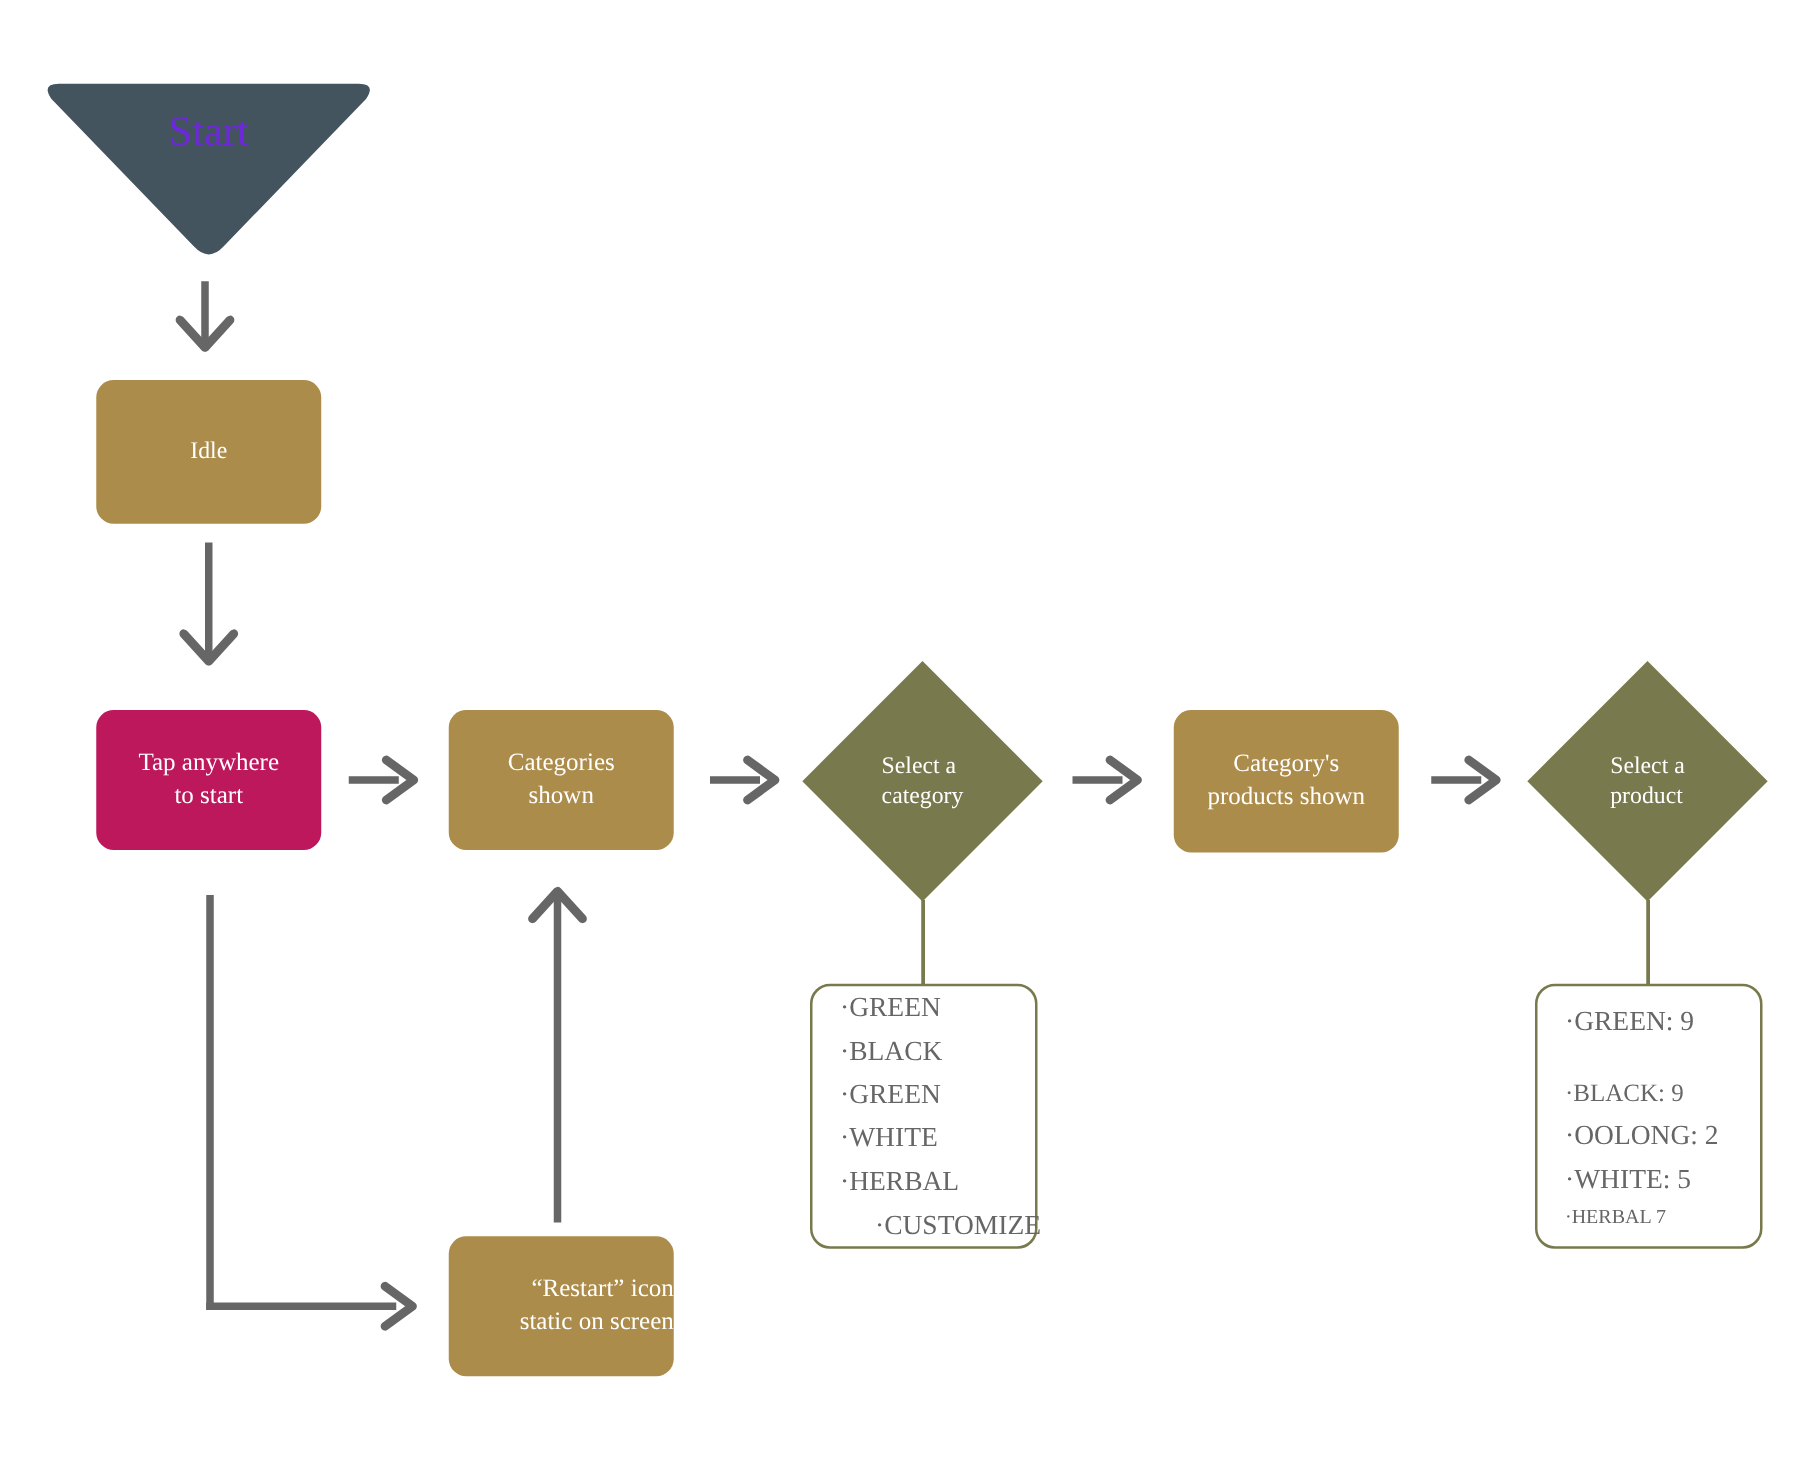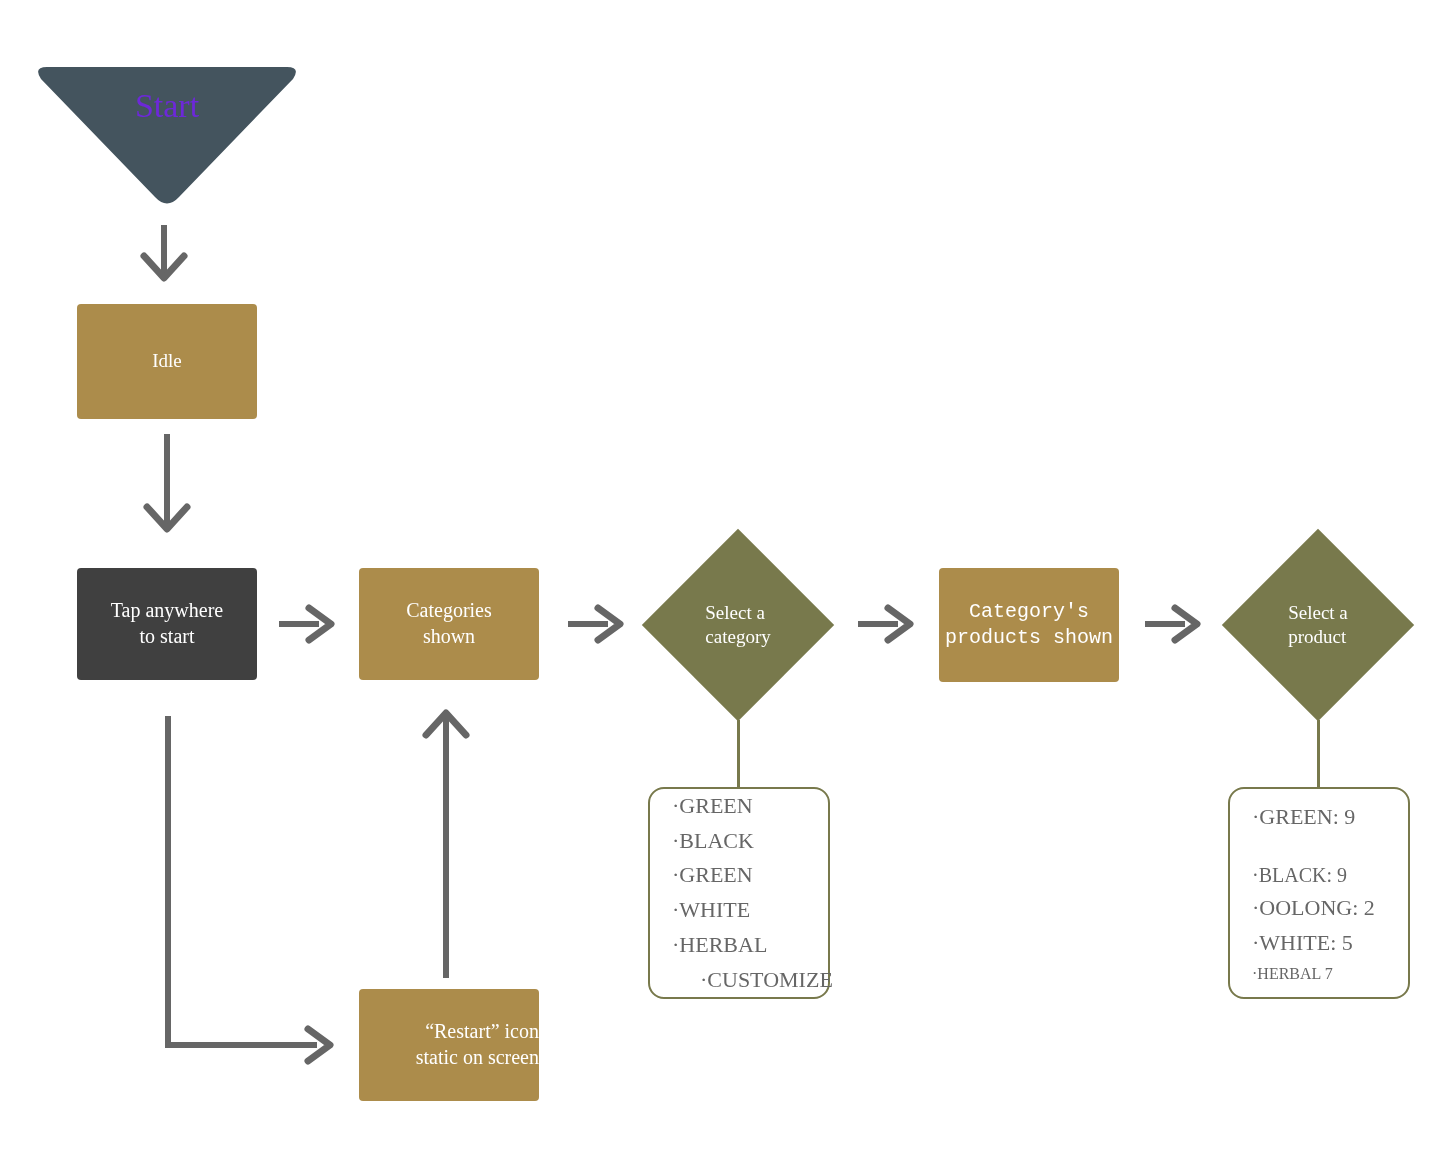--- a/index.html
+++ b/index.html
@@ -24,24 +24,24 @@
     display: flex;
     align-items: center;
     justify-content: center;
     text-align: center;
     color: #ffffff;
     line-height: 1.28;
     white-space: pre-line;
   }
   
   .rect {
-    border-radius: 4px;
+    border-radius: 14px;
   }
   .rect.gold { background: #ac8c4b; }
-  .rect.slate { background: #404040; }
+  .rect.slate { background: #be185d; }
 
   
   .triangle-wrap {
     position: absolute;
   }
   .triangle-wrap svg {
     display: block;
     overflow: visible;
   }
   .triangle-label {
@@ -195,21 +195,21 @@
   <div>
     <div class="conn" style="left:858px; top:621px; width:40px; height:6px;"></div>
     <div class="arrowhead" style="left:883px; top:603px;">
       <svg width="36" height="42" viewBox="0 0 36 42">
         <path d="M 5 5 L 27 21 L 5 37" fill="none" stroke="#666666" stroke-width="7" stroke-linecap="round" stroke-linejoin="round"></path>
       </svg>
     </div>
   </div>
 
   <div class="node rect gold" style="left:939px; top:568px; width:180px; height:114px; font-size:20px;">
-    <span style="display:block; width:200px;font-family:Liberation Mono, monospace;">Category's
+    <span style="display:block; width:200px;">Category's
 products shown</span>
   </div>
 
   <div>
     <div class="conn" style="left:1145px; top:621px; width:40px; height:6px;"></div>
     <div class="arrowhead" style="left:1170px; top:603px;">
       <svg width="36" height="42" viewBox="0 0 36 42">
         <path d="M 5 5 L 27 21 L 5 37" fill="none" stroke="#666666" stroke-width="7" stroke-linecap="round" stroke-linejoin="round"></path>
       </svg>
     </div>

